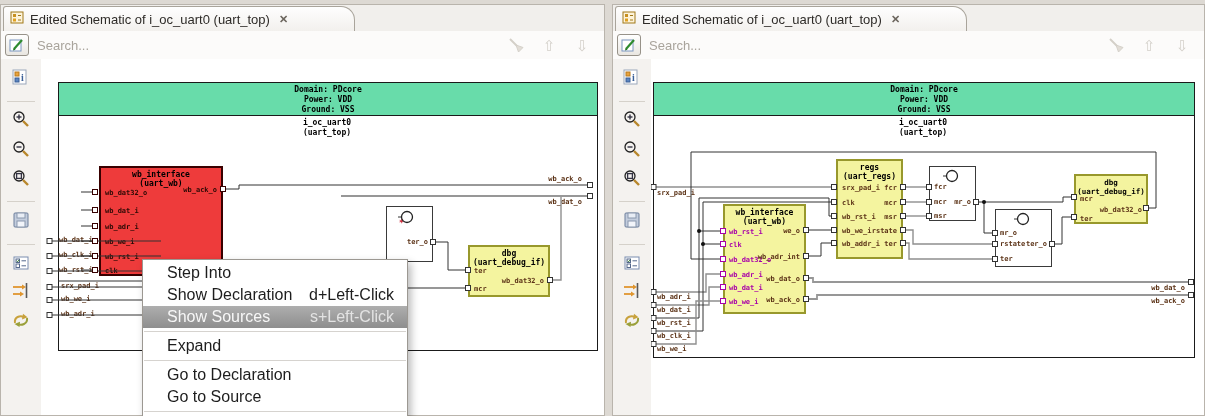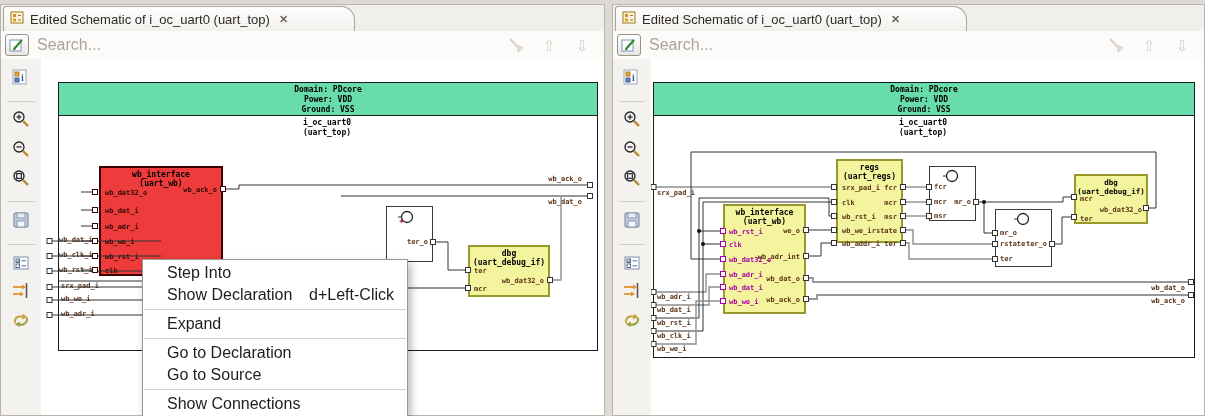--- a/index.html
+++ b/index.html
@@ -6,21 +6,21 @@
   body{width:1205px;height:416px;position:relative;background:#ddd9d3;font-family:"Liberation Sans",sans-serif;overflow:hidden}
   .pane{position:absolute;top:4px;bottom:0;background:#fff;box-sizing:border-box;border:1px solid #b9b4ac}
   .pane.left{left:0;width:605px}
   .pane.right{left:612px;width:593px}
   .tabbar{position:absolute;left:0;right:0;top:0;height:26px;background:#f1efec;border-bottom:1px solid #c2beb6}
   .tab{position:absolute;left:2px;top:1px;height:25px;width:352px;background:linear-gradient(#fefefe,#f2f0ed);border:1px solid #a9a49b;border-bottom:none;border-radius:3px 14px 0 0;display:flex;align-items:center;padding:0 6px;box-sizing:border-box}
   .tabtxt{font-size:13px;color:#2e2b28;margin-left:6px;white-space:nowrap}
   .tabclose{margin-left:9px;font-size:11px;font-weight:bold;color:#6d675f;cursor:pointer}
   .searchbar{position:absolute;left:0;right:0;top:26px;height:28px;background:#fcfbfa;border-bottom:1px solid #d9d6d0;display:flex;align-items:center}
   .editbtn{width:24px;height:22px;margin:0 4px 0 4px;border:1px solid #979289;border-radius:3px;background:linear-gradient(#ffffff,#e9e6e1);padding:1px;display:flex;align-items:center;justify-content:center}
-  .searchinput{flex:1;border:none;outline:none;background:transparent;font-size:16px;color:#4d7c0f;padding:0 4px}
+  .searchinput{flex:1;border:none;outline:none;background:transparent;font-size:13px;color:#4d7c0f;padding:0 4px}
   .searchinput::placeholder{color:#a9a49c}
   .sicons{display:flex;align-items:center;gap:13px;padding-right:12px}
   .sicon{width:20px;height:20px;display:flex;align-items:center;justify-content:center;opacity:.55}
   .arrglyph{font-size:15px;color:#b3ada3;line-height:1}
   .content{position:absolute;left:0;right:0;top:54px;bottom:0}
   .toolcol{position:absolute;left:0;top:0;bottom:0;background:#f4f2ef;border-right:1px solid #d7d3cd}
   .toolcol.w40{width:40px}.toolcol.w38{width:38px}
   .tbtn{position:absolute;left:50%;transform:translateX(-50%);width:20px;height:20px;display:flex;align-items:center;justify-content:center}
   .tsep{position:absolute;left:6px;right:6px;height:1px;background:#d5d1ca}
   .canvas{position:absolute;top:0;bottom:0;background:#fff;overflow:hidden}
@@ -271,20 +271,24 @@
 
     <div class="menu">
       <div class="mi">
           <span class="ml">Step Into</span>
           <span class="ms"></span>
         </div>
       <div class="mi">
           <span class="ml">Show Declaration</span>
           <span class="ms">d+Left-Click</span>
         </div>
+      <div class="mi hl">
+          <span class="ml">Show Sources</span>
+          <span class="ms">s+Left-Click</span>
+        </div>
       <div class="msep"></div>
       <div class="mi">
           <span class="ml">Expand</span>
           <span class="ms"></span>
         </div>
       <div class="msep"></div>
       <div class="mi">
           <span class="ml">Go to Declaration</span>
           <span class="ms"></span>
         </div>
@@ -432,21 +436,21 @@
         <span class="pin l m" style="top:51px">wb_dat32_o</span>
         <span class="pin l m" style="top:66px">wb_adr_i</span>
         <span class="pin l m" style="top:79px">wb_dat_i</span>
         <span class="pin l m" style="top:93px">wb_we_i</span>
         <span class="pin r" style="top:22px">we_o</span>
         <span class="pin r" style="top:48px">wb_adr_int</span>
         <span class="pin r" style="top:70px">wb_dat_o</span>
         <span class="pin r" style="top:91px">wb_ack_o</span>
       </div>
 
-      <div class="blk" style="left:185px;top:100px;width:67px;height:84px">
+      <div class="blk" style="left:185px;top:100px;width:67px;height:100px">
         <span class="bt first">regs</span>
         <span class="bt">(uart_regs)</span>
         <span class="pin l" style="top:24px">srx_pad_i</span>
         <span class="pin l" style="top:39px">clk</span>
         <span class="pin l" style="top:53px">wb_rst_i</span>
         <span class="pin l" style="top:67px">wb_we_i</span>
         <span class="pin l" style="top:80px">wb_addr_i</span>
         <span class="pin r" style="top:24px">fcr</span>
         <span class="pin r" style="top:39px">mcr</span>
         <span class="pin r" style="top:53px">msr</span>

